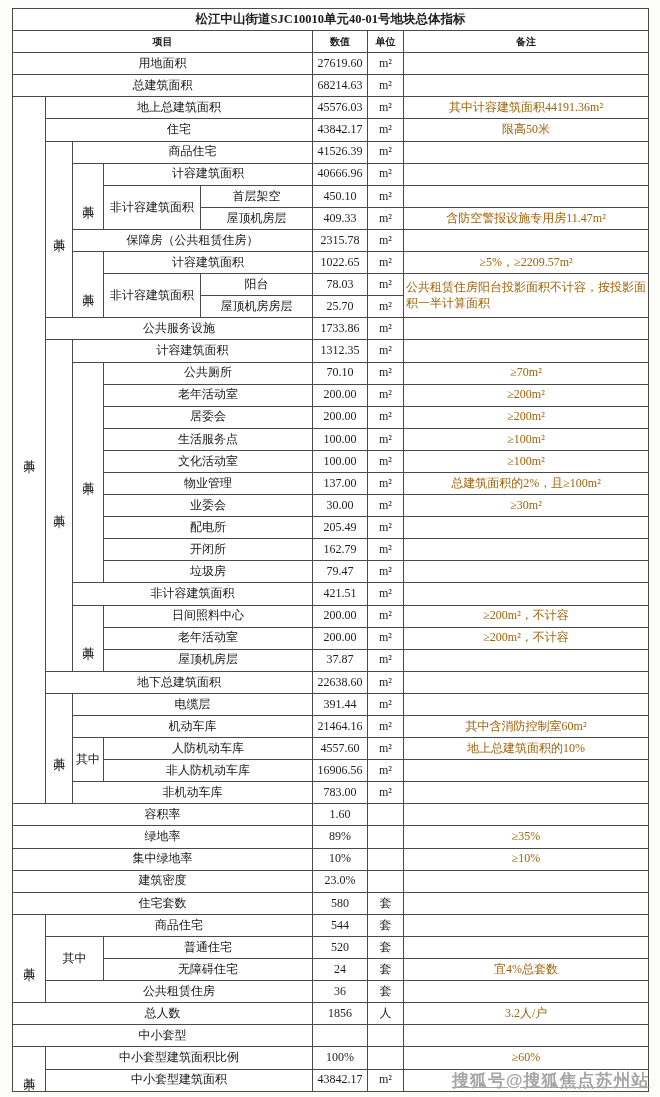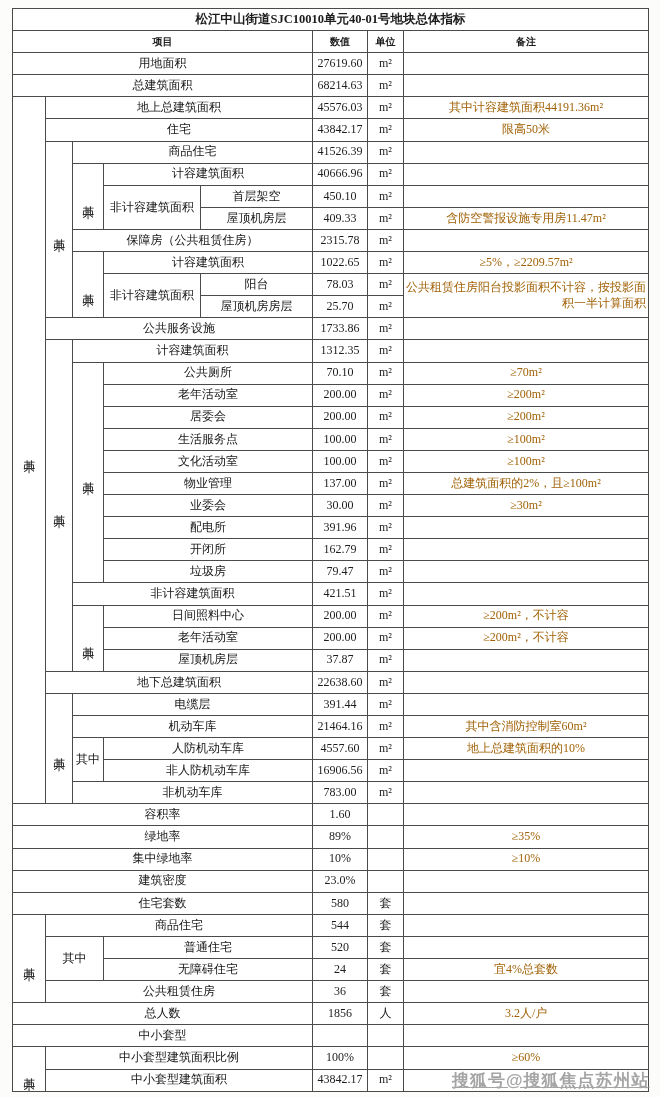--- a/index.html
+++ b/index.html
@@ -26,21 +26,21 @@
     padding: 1px 2px;
     line-height: 1.3;
     word-break: break-all;
     overflow: hidden;
   }
   tr { height: 22px; }
   td.k-t { font-weight: bold; font-size: 12.5px; }
   td.k-h { font-weight: bold; font-size: 10px; }
   td.k-l, td.k-g { color: #161616; }
   td.k-r { color: #a16207; }
-  td.al { text-align: right; }
+  td.al { text-align: left; }
   .vtext {
     writing-mode: vertical-lr;
     text-orientation: upright;
     display: inline-block;
     letter-spacing: 2px;
     line-height: 1.1;
   }
   .watermark {
     position: absolute;
     left: 452px; top: 1069px;
@@ -207,21 +207,21 @@
         <td class="k-r">总建筑面积的2%，且≥100m²</td>
       </tr>
       <tr>
         <td colspan="3" class="k-l">业委会</td>
         <td class="k-n">30.00</td>
         <td class="k-u">m²</td>
         <td class="k-r">≥30m²</td>
       </tr>
       <tr>
         <td colspan="3" class="k-l">配电所</td>
-        <td class="k-n">391.96</td>
+        <td class="k-n">205.49</td>
         <td class="k-u">m²</td>
         <td class="k-r"></td>
       </tr>
       <tr>
         <td colspan="3" class="k-l">开闭所</td>
         <td class="k-n">162.79</td>
         <td class="k-u">m²</td>
         <td class="k-r"></td>
       </tr>
       <tr>

